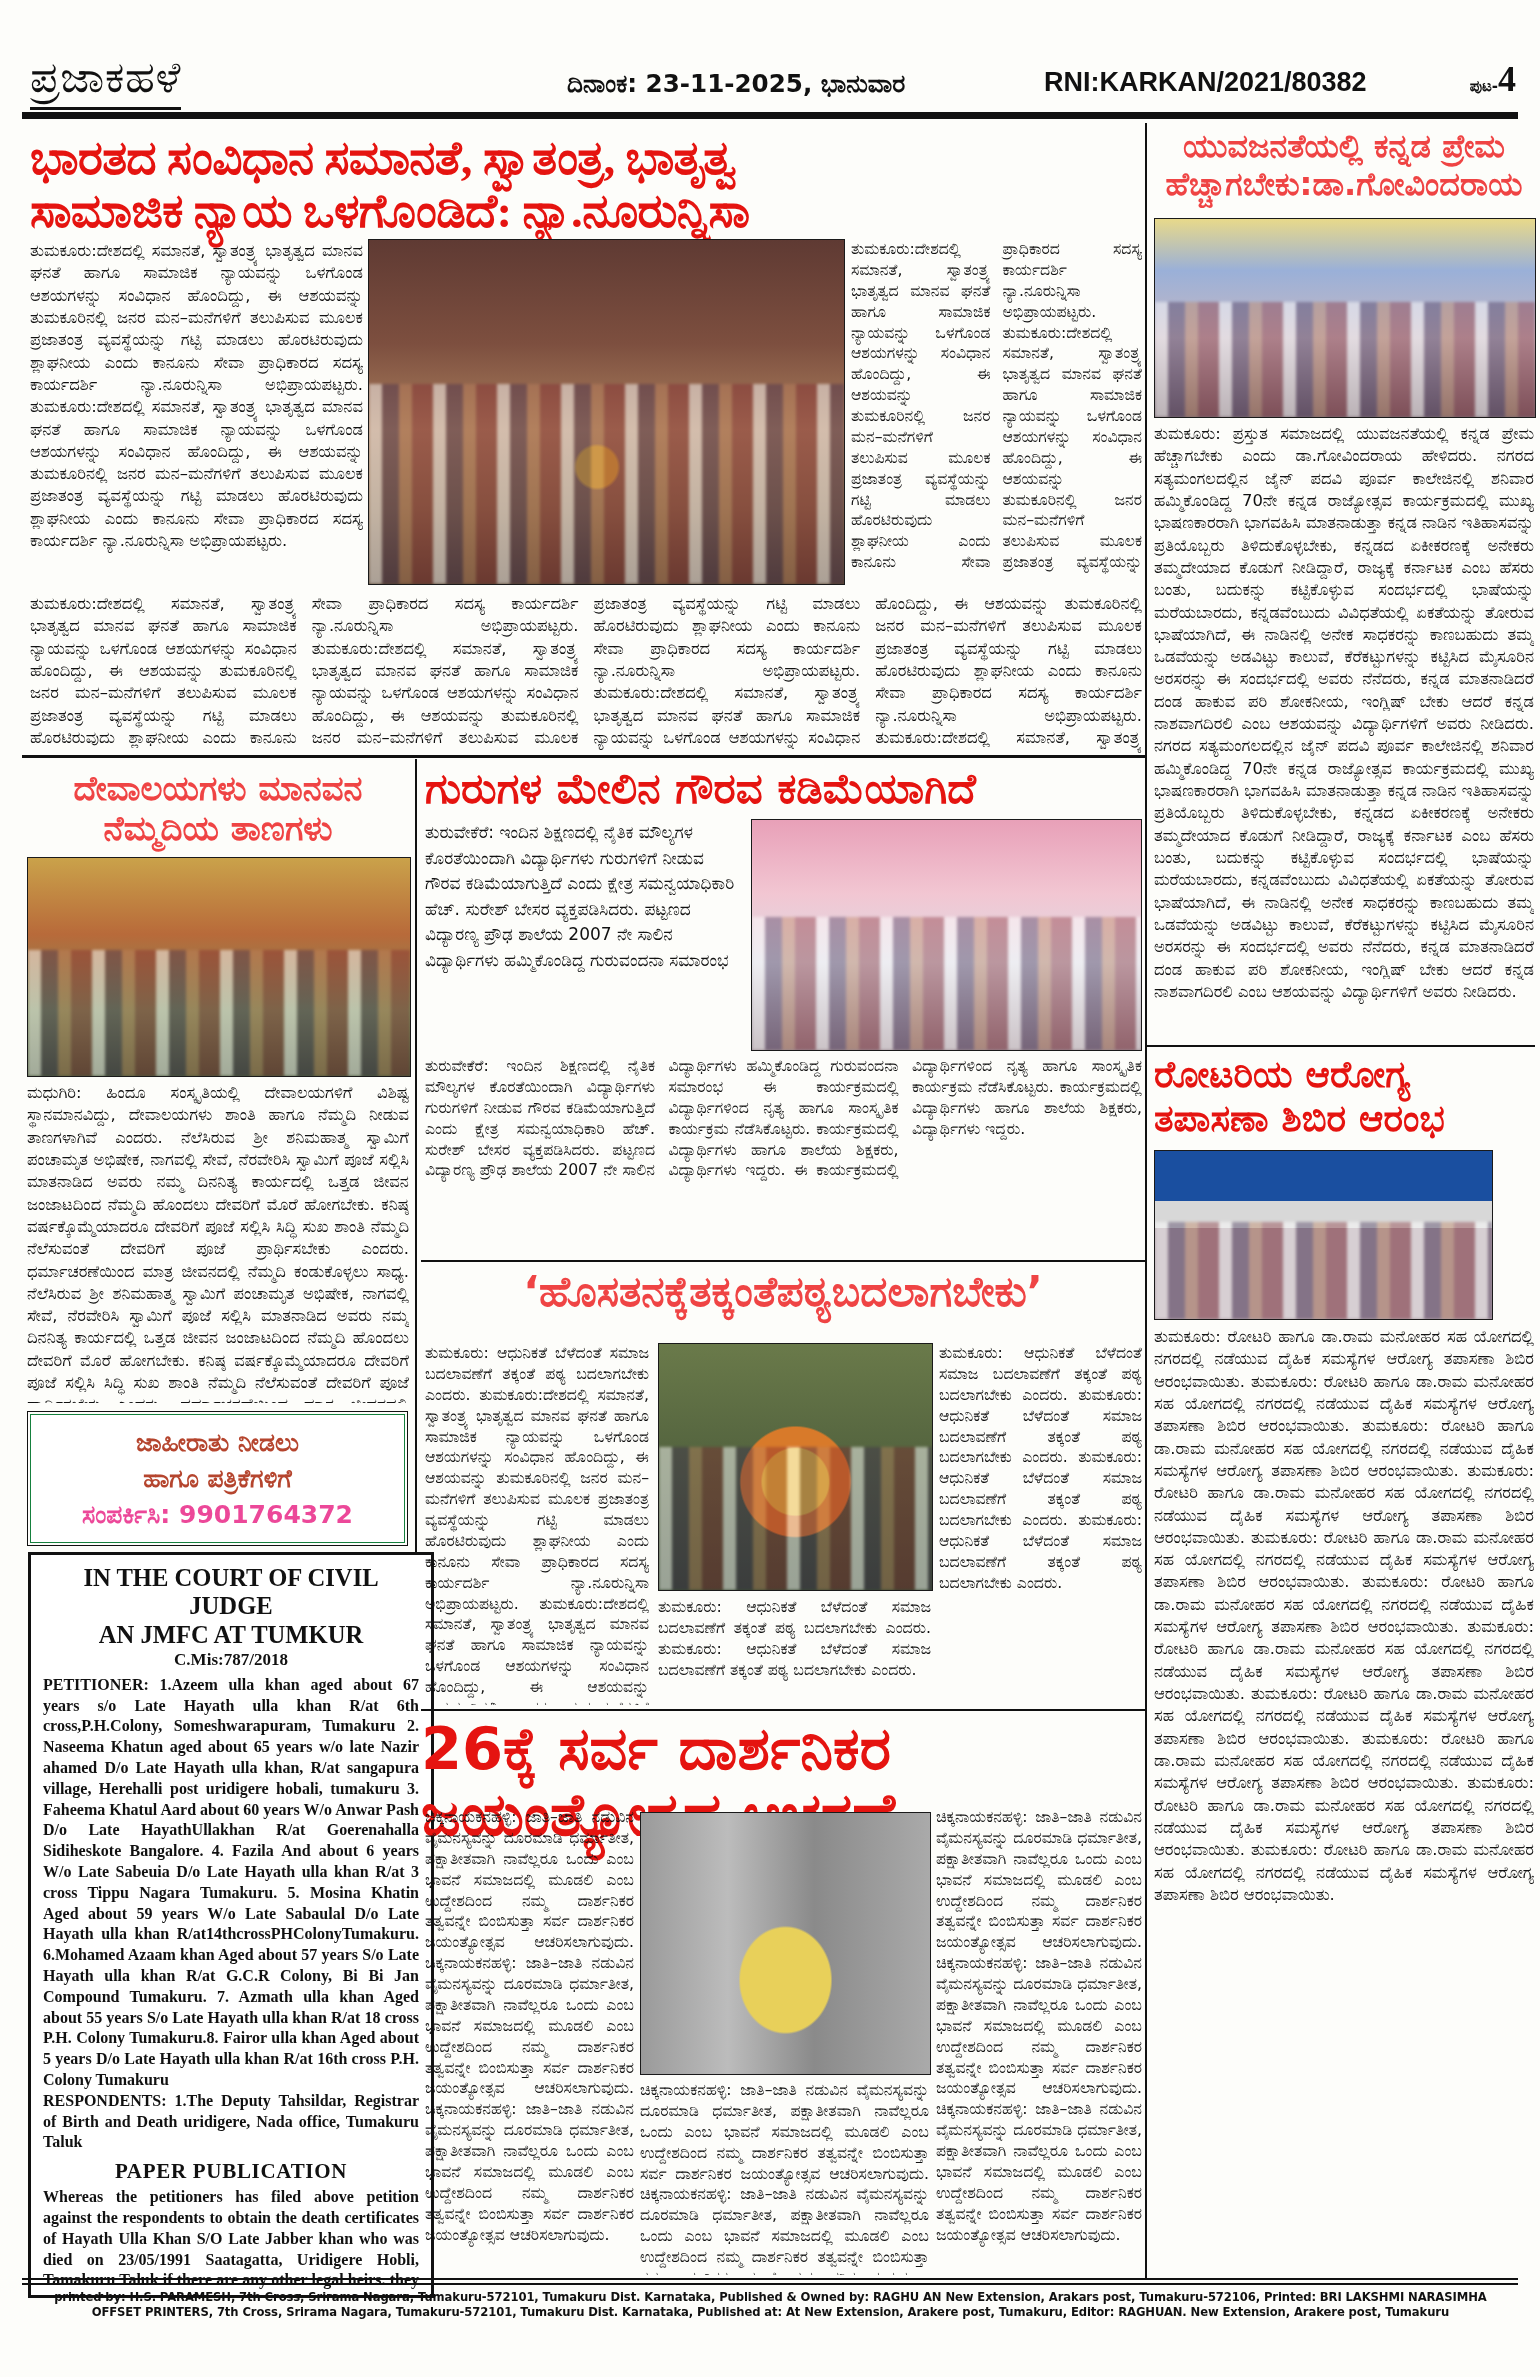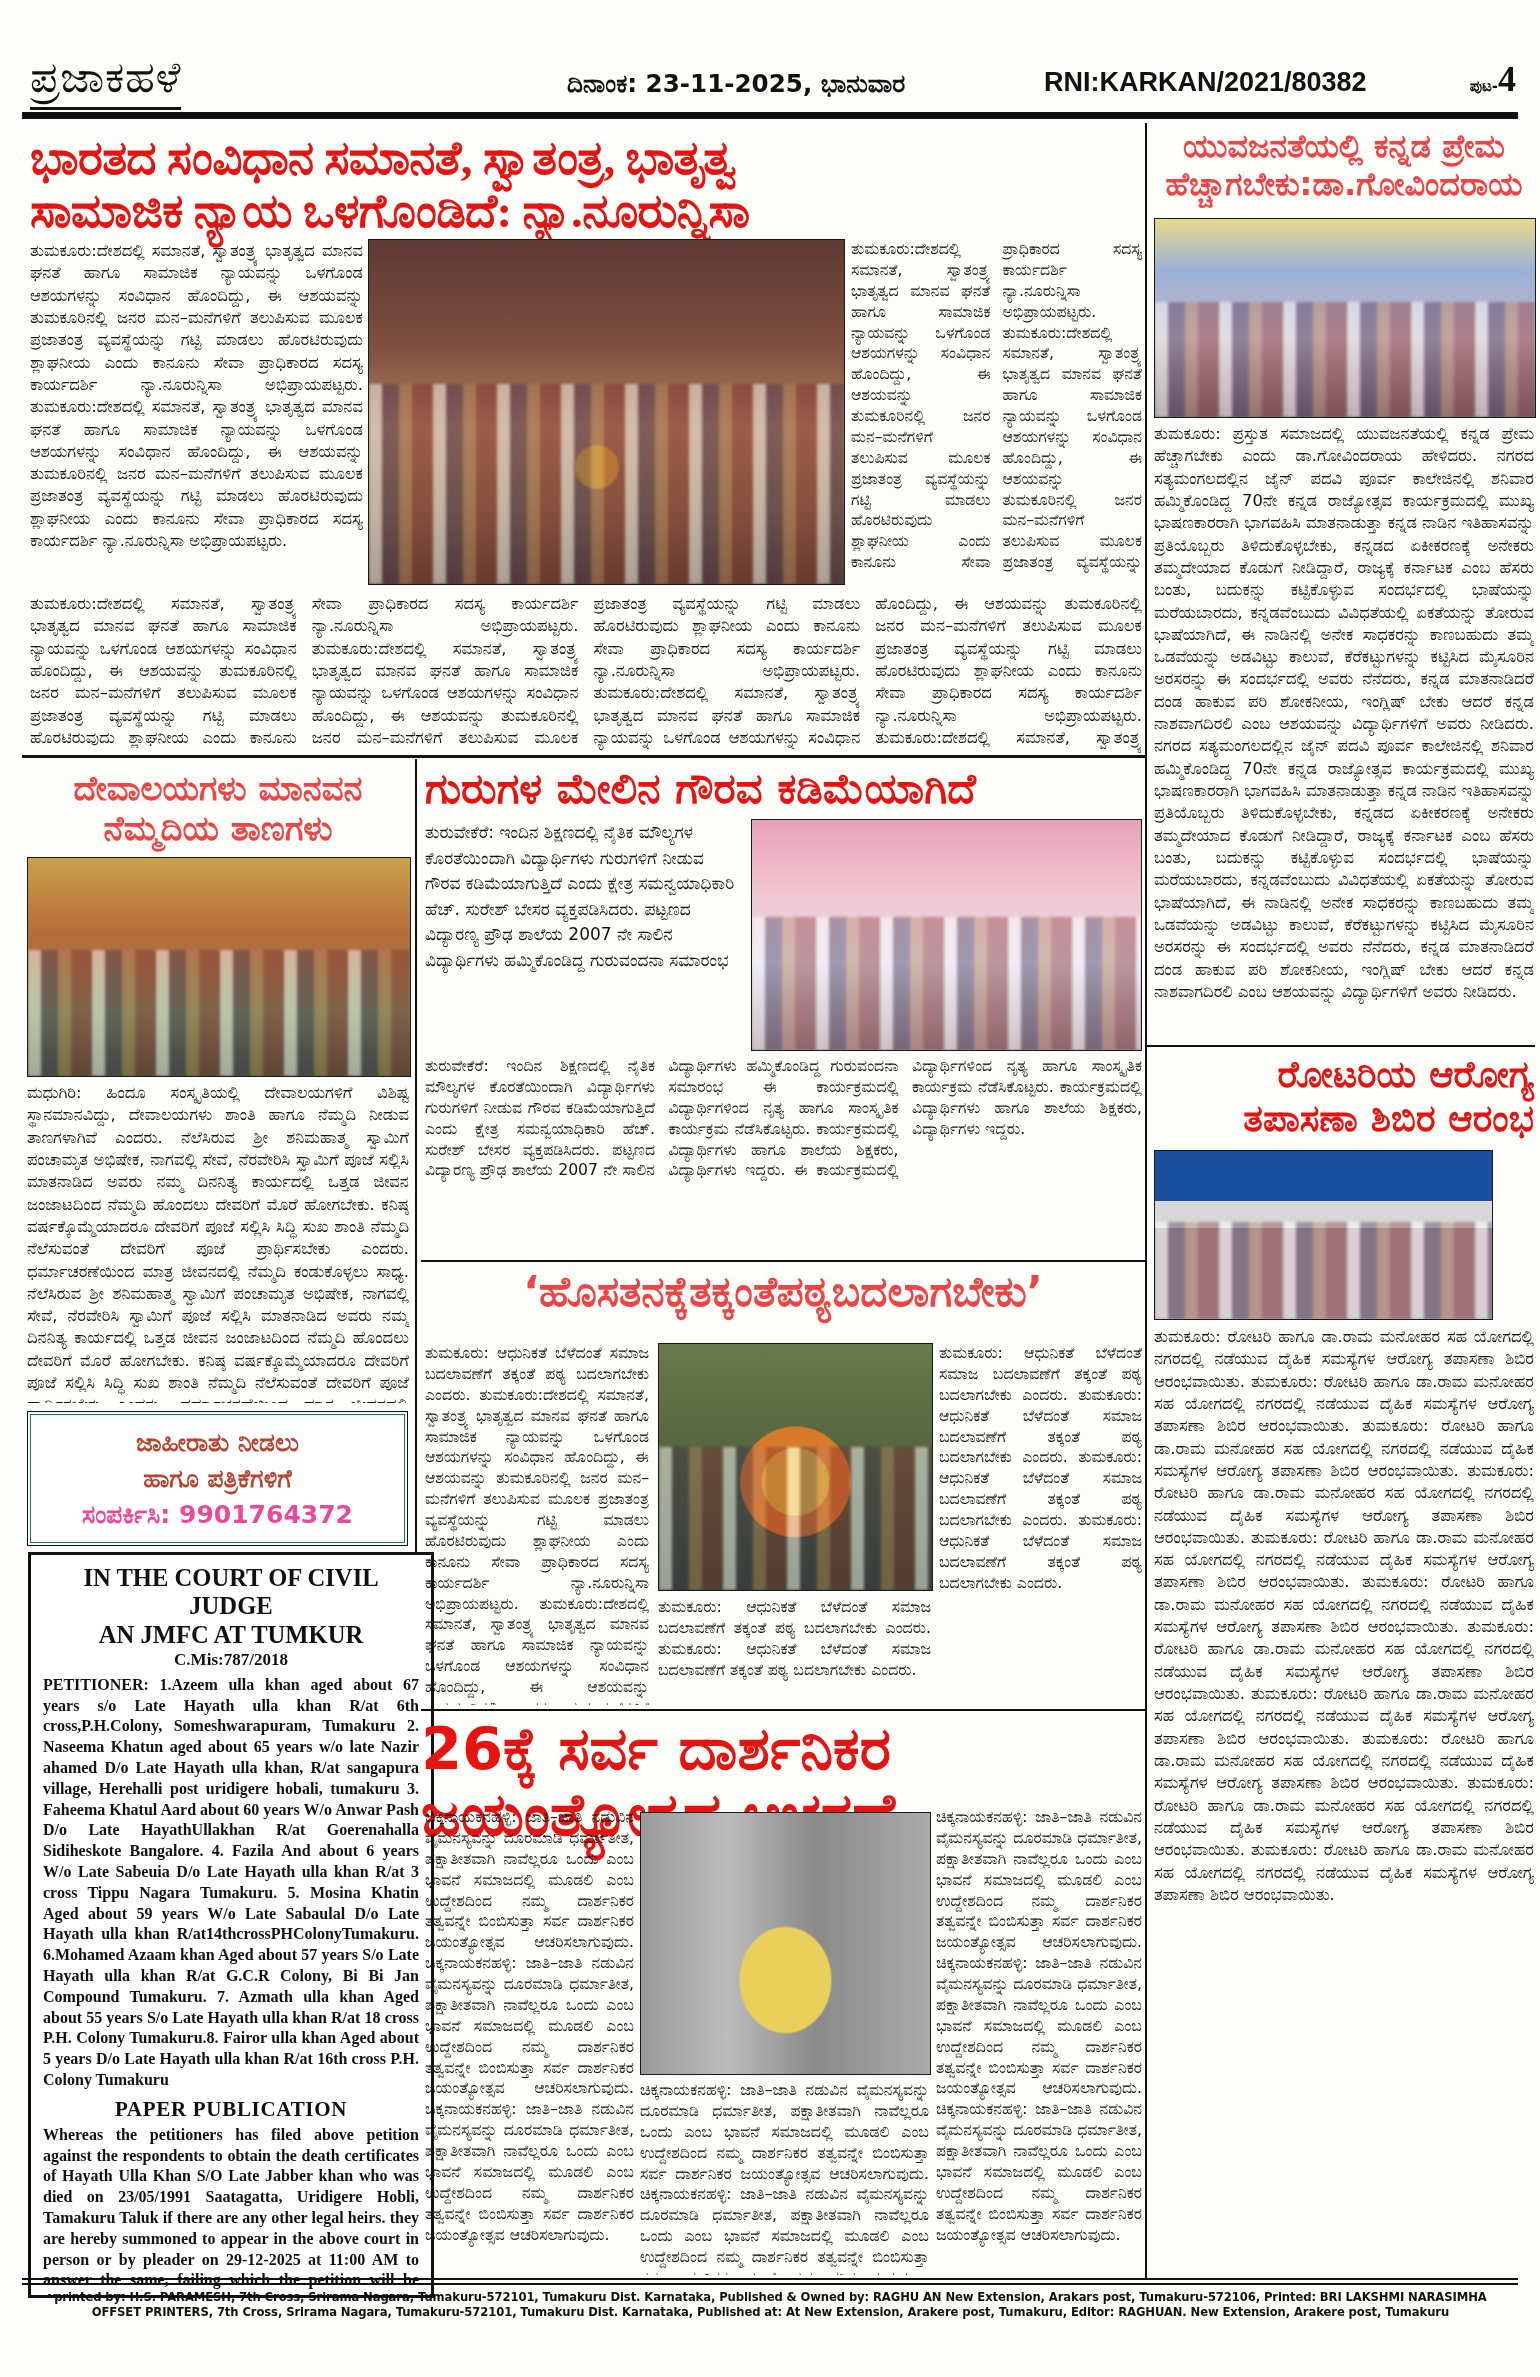--- a/index.html
+++ b/index.html
@@ -19,21 +19,21 @@
   .page-label{font-size:15px;font-weight:bold;}
   .page-num{font-size:36px;font-weight:bold;font-family:"Liberation Serif",serif;}
   
   .hl-red{color:#e51410;font-weight:bold;line-height:1.12;}
   .hl-black{color:#ef4444;font-weight:bold;line-height:1.18;}
   .hl-main{font-size:47px;letter-spacing:-0.7px;}
   .hl-right{font-size:32px;text-align:center;}
   .hl-temple{font-size:34px;text-align:center;}
   .hl-guru{font-size:42px;}
   .hl-syllabus{font-size:42px;text-align:center;}
-  .hl-rotary{font-size:37px;text-align:right;line-height:1.2;}
+  .hl-rotary{font-size:37px;text-align:left;line-height:1.2;}
   .hl-jayanti{font-size:59px;}
   
   .body{font-size:16.4px;line-height:1.36;text-align:justify;overflow:hidden;word-break:break-word;}
   .body-sm{font-size:15.7px;line-height:1.33;}
   .cols2{column-count:2;column-gap:12px;}
   .cols3{column-count:3;column-gap:13.4px;}
   .cols4{column-count:4;column-gap:15px;}
   
   .photo{position:absolute;border:1.5px solid #1a1a1a;overflow:hidden;background:#999;}
   .photo .crowd{position:absolute;left:0;right:0;bottom:0;height:58%;opacity:.75;filter:blur(1.5px);
@@ -109,20 +109,21 @@
     <div class="ad-l1">ಜಾಹೀರಾತು ನೀಡಲು</div>
     <div class="ad-l2">ಹಾಗೂ ಪತ್ರಿಕೆಗಳಿಗೆ</div>
     <div class="ad-l3">ಸಂಪರ್ಕಿಸಿ: 9901764372</div>
   </div>
 
   <div class="abs legal" style="left:28px;top:1552px;width:376px;height:722px;">
     <div class="court1">IN THE COURT OF CIVIL JUDGE</div>
     <div class="court1">AN JMFC AT TUMKUR</div>
     <div class="caseno">C.Mis:787/2018</div>
     <div class="ltext">PETITIONER: 1.Azeem ulla khan aged about 67 years s/o Late Hayath ulla khan R/at 6th cross,P.H.Colony, Someshwarapuram, Tumakuru 2. Naseema Khatun aged about 65 years w/o late Nazir ahamed D/o Late Hayath ulla khan, R/at sangapura village, Herehalli post uridigere hobali, tumakuru 3. Faheema Khatul Aard about 60 years W/o Anwar Pash D/o Late HayathUllakhan R/at Goerenahalla Sidiheskote Bangalore. 4. Fazila And about 6 years W/o Late Sabeuia D/o Late Hayath ulla khan R/at 3 cross Tippu Nagara Tumakuru. 5. Mosina Khatin Aged about 59 years W/o Late Sabaulal D/o Late Hayath ulla khan R/at14thcrossPHColonyTumakuru. 6.Mohamed Azaam khan Aged about 57 years S/o Late Hayath ulla khan R/at G.C.R Colony, Bi Bi Jan Compound Tumakuru. 7. Azmath ulla khan Aged about 55 years S/o Late Hayath ulla khan R/at 18 cross P.H. Colony Tumakuru.8. Fairor ulla khan Aged about 5 years D/o Late Hayath ulla khan R/at 16th cross P.H. Colony Tumakuru</div>
+    <div class="ltext">RESPONDENTS: 1.The Deputy Tahsildar, Registrar of Birth and Death uridigere, Nada office, Tumakuru Taluk</div>
     <div class="sec">PAPER PUBLICATION</div>
     <div class="ltext">Whereas the petitioners has filed above petition against the respondents to obtain the death certificates of Hayath Ulla Khan S/O Late Jabber khan who was died on 23/05/1991 Saatagatta, Uridigere Hobli, Tamakuru Taluk if there are any other legal heirs. they are hereby summoned to appear in the above court in person or by pleader on 29-12-2025 at 11:00 AM to answer the same, failing which the petition will be disposed off Exparte</div>
 
   </div>
 
   <div class="abs hl-red hl-guru" style="left:425px;top:765px;width:717px;">ಗುರುಗಳ ಮೇಲಿನ ಗೌರವ ಕಡಿಮೆಯಾಗಿದೆ</div>
   <div class="abs body" style="left:425px;top:820px;width:319px;height:230px;font-size:17px;line-height:1.5;text-align:left;">ತುರುವೇಕೆರೆ: ಇಂದಿನ ಶಿಕ್ಷಣದಲ್ಲಿ ನೈತಿಕ ಮೌಲ್ಯಗಳ ಕೊರತೆಯಿಂದಾಗಿ ವಿದ್ಯಾರ್ಥಿಗಳು ಗುರುಗಳಿಗೆ ನೀಡುವ ಗೌರವ ಕಡಿಮೆಯಾಗುತ್ತಿದೆ ಎಂದು ಕ್ಷೇತ್ರ ಸಮನ್ವಯಾಧಿಕಾರಿ ಹೆಚ್. ಸುರೇಶ್ ಬೇಸರ ವ್ಯಕ್ತಪಡಿಸಿದರು. ಪಟ್ಟಣದ ವಿದ್ಯಾರಣ್ಯ ಪ್ರೌಢ ಶಾಲೆಯ 2007 ನೇ ಸಾಲಿನ ವಿದ್ಯಾರ್ಥಿಗಳು ಹಮ್ಮಿಕೊಂಡಿದ್ದ ಗುರುವಂದನಾ ಸಮಾರಂಭ</div>
   <div class="photo ph-guru" style="left:751px;top:819px;width:389px;height:230px;">
       <div class="crowd"></div>
     </div>

